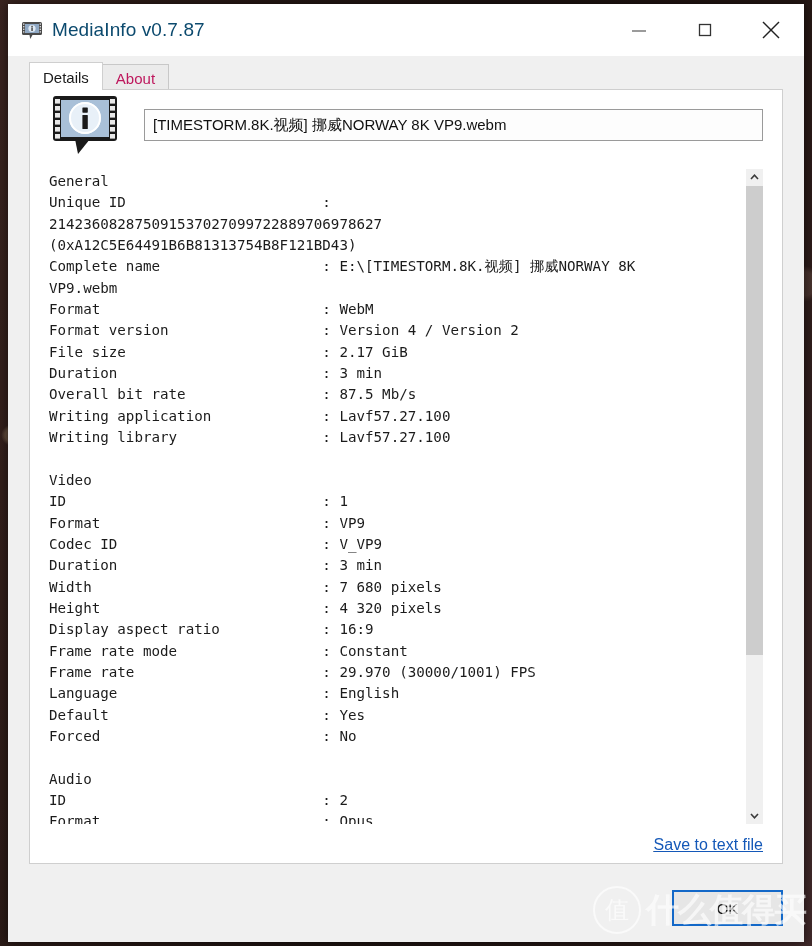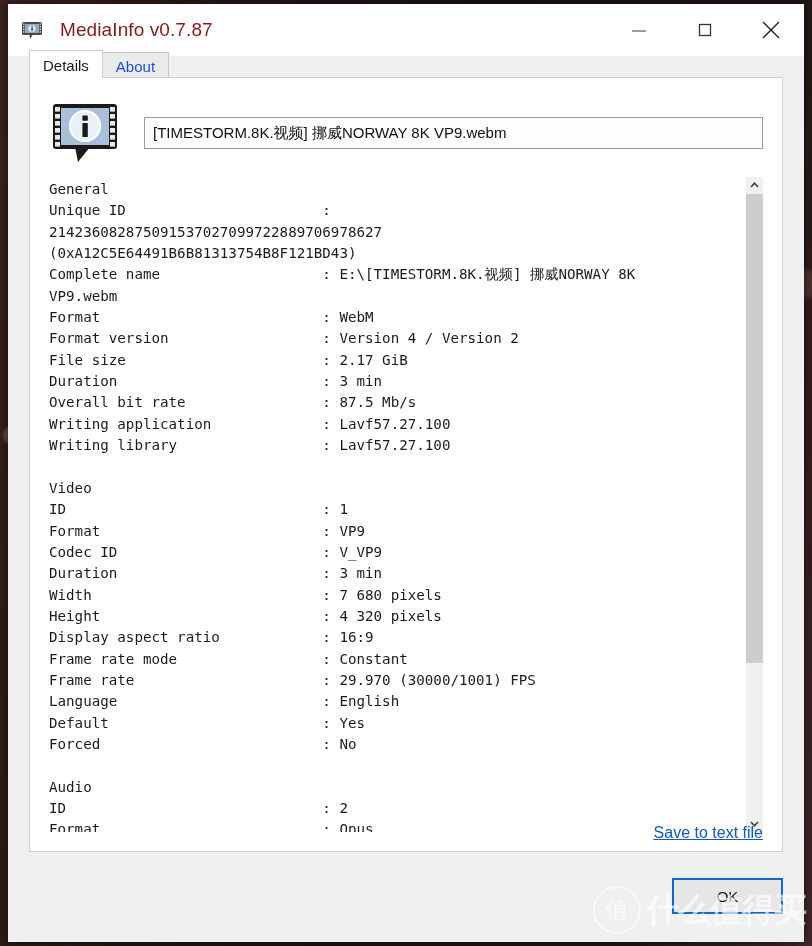--- a/index.html
+++ b/index.html
@@ -49,44 +49,44 @@
     flex: 0 0 auto;
   }
   #title-icon {
     margin-left: 13px;
     width: 22px;
     height: 22px;
     flex: 0 0 auto;
     display: block;
   }
   #title-text {
-    margin-left: 17px;
+    margin-left: 9px;
     font-size: 19px;
-    color: #7f1d1d;
+    color: #0c4a6e;
     letter-spacing: 0.1px;
     white-space: nowrap;
   }
   #winctl {
     margin-left: auto;
     display: flex;
     height: 52px;
   }
   .winbtn {
     width: 66px;
     height: 52px;
     display: flex;
     align-items: center;
     justify-content: center;
   }
   .winbtn svg { display: block; }
 
   
   #tabstrip {
     flex: 0 0 auto;
-    height: 21px;
+    height: 33px;
     position: relative;
     padding-left: 21px;
     display: flex;
     align-items: flex-end;
     background: #f0f0f0;
     border-radius: 14px;
   }
   .tab {
     font-size: 15px;
     color: #1a1a1a;
@@ -102,42 +102,42 @@
   .tab.active {
     background: #ffffff;
     border-color: #cfcfcf;
     z-index: 3;
     top: 1px;
     height: 28px;
     padding-top: 7px;
   }
   .tab.inactive {
     background: #ebebeb;
-    color: #1d4ed8;
+    color: #be185d;
     margin-left: -1px;
     z-index: 1;
   }
 
   
   #tabpage {
     margin: 0 21px 0 21px;
     background: #ffffff;
     border: 1px solid #cfcfcf;
     flex: 0 0 auto;
     height: 775px;
     box-sizing: border-box;
     position: relative;
     z-index: 2;
   }
 
   
   #fileheader {
     display: flex;
     align-items: center;
-    padding: 24px 19px 10px 19px;
+    padding: 4px 19px 10px 19px;
     text-align: center;
   }
   #app-logo {
     width: 74px;
     height: 62px;
     flex: 0 0 auto;
   }
   #filename-field {
     flex: 1 1 auto;
     margin-left: 21px;

